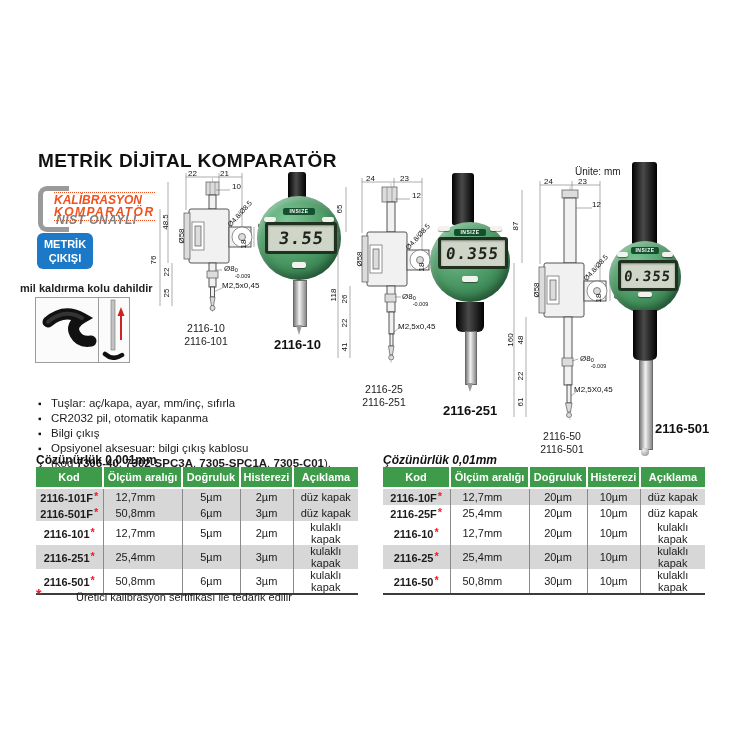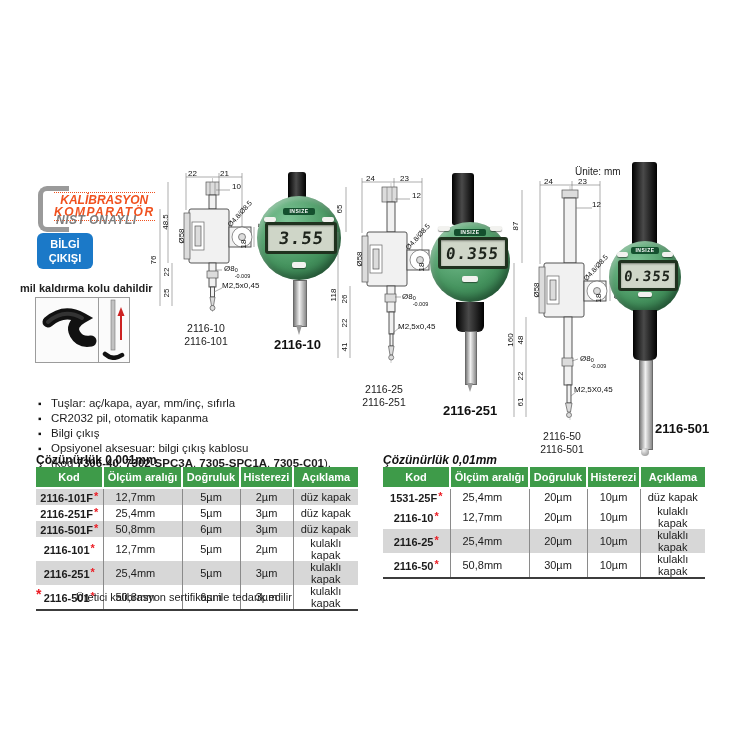--- a/index.html
+++ b/index.html
@@ -5,21 +5,21 @@
   html,body{margin:0;padding:0;background:#fff;}
   .canvas{position:relative;width:750px;height:750px;background:#ffffff;overflow:hidden;
           font-family:"Liberation Sans",sans-serif;color:#1a1a1a;}
   .abs{position:absolute;}
 
   
   .page-title{font-size:19px;font-weight:bold;letter-spacing:.4px;color:#111;}
   .calib-bracket{width:26px;height:36px;border-left:5px solid #9a9a9a;border-top:5px solid #9a9a9a;
                  border-bottom:5px solid #9a9a9a;border-radius:9px 0 0 9px;}
   .calib-text{border-top:1px dotted #f0511e;border-bottom:1px dotted #f0511e;padding:1px 0 2px 0;}
-  .calib-line{font-size:12px;font-weight:bold;font-style:italic;color:#f0511e;line-height:12px;white-space:nowrap;text-align:center;}
+  .calib-line{font-size:12px;font-weight:bold;font-style:italic;color:#f0511e;line-height:12px;white-space:nowrap;}
   .calib-line2{letter-spacing:1.5px;}
   .nist{font-size:12px;font-weight:bold;font-style:italic;color:#7d7d7d;letter-spacing:.5px;}
   .blue-badge{width:56px;height:36px;background:#1b79c8;border-radius:6px;color:#fff;font-weight:bold;
               font-size:11px;line-height:14px;text-align:center;display:flex;flex-direction:column;
               justify-content:center;}
   .unit-note{font-size:10px;color:#222;}
 
   
   .lever-note{font-size:11px;font-weight:bold;color:#222;}
   .lever-box{width:93px;height:64px;border:1px solid #9c9c9c;background:#fbfbfb;display:flex;}
@@ -72,32 +72,33 @@
   table.spec tr.even td{background:#ffffff;}
   .star{color:#ec1c24;font-weight:bold;font-size:11px;vertical-align:2px;margin-left:1px;}
   .foot-star{color:#ec1c24;font-weight:bold;font-size:14px;}
   .foot-text{font-size:11px;color:#1c1c1c;padding-left:31px;}
 </style>
 </head>
 <body>
 
 <div class="canvas">
 
+  <div class="abs page-title" style="left:38px;top:150px;">METRİK DİJİTAL KOMPARATÖR</div>
 
   <div class="abs" style="left:38px;top:186px;width:150px;height:42px;">
     <div class="abs calib-bracket" style="left:0;top:0;"></div>
     <div class="abs calib-text" style="left:16px;top:6px;">
       <div class="calib-line">KALİBRASYON</div>
       <div class="calib-line calib-line2">KOMPARATÖR</div>
     </div>
   </div>
   <div class="abs nist" style="left:56px;top:213px;">NIST ONAYLI</div>
 
   <div class="abs blue-badge" style="left:37px;top:233px;">
-    <span>BİLGİ</span>
+    <span>METRİK</span>
     <span>ÇIKIŞI</span>
   </div>
 
   <div class="abs unit-note" style="left:575px;top:166px;">Ünite: mm</div>
 
   <div class="abs lever-note" style="left:20px;top:282px;">mil kaldırma kolu dahildir</div>
   <div class="abs lever-box" style="left:35px;top:297px;">
     <div class="lever-left">
       <svg width="62" height="62" viewBox="0 0 62 62">
         <path d="M12,24 q16,-14 34,-4 q-12,7 -7,16 q5,9 16,7" stroke="#111" stroke-width="11" fill="none" stroke-linecap="round"></path>
@@ -348,27 +349,20 @@
       <th>Histerezi</th>
       <th>Açıklama</th>
     </tr>
     <tr class="odd">
       <td><span>2116-101F</span><span class="star">*</span></td>
       <td class="rng">12,7mm</td>
       <td>5µm</td>
       <td>2µm</td>
       <td>düz kapak</td>
     </tr>
-    <tr class="even">
-      <td><span>2116-251F</span><span class="star">*</span></td>
-      <td class="rng">25,4mm</td>
-      <td>5µm</td>
-      <td>3µm</td>
-      <td>düz kapak</td>
-    </tr>
     <tr class="odd">
       <td><span>2116-501F</span><span class="star">*</span></td>
       <td class="rng">50,8mm</td>
       <td>6µm</td>
       <td>3µm</td>
       <td>düz kapak</td>
     </tr>
     <tr class="even">
       <td><span>2116-101</span><span class="star">*</span></td>
       <td class="rng">12,7mm</td>
@@ -403,22 +397,29 @@
         <col style="width:65px">
       </colgroup>
     <tbody>
         <tr>
       <th>Kod</th>
       <th>Ölçüm aralığı</th>
       <th>Doğruluk</th>
       <th>Histerezi</th>
       <th>Açıklama</th>
     </tr>
+    <tr class="odd">
+      <td><span>2116-10F</span><span class="star">*</span></td>
+      <td class="rng">12,7mm</td>
+      <td>20µm</td>
+      <td>10µm</td>
+      <td>düz kapak</td>
+    </tr>
     <tr class="even">
-      <td><span>1531-25F</span><span class="star">*</span></td>
+      <td><span>2116-25F</span><span class="star">*</span></td>
       <td class="rng">25,4mm</td>
       <td>20µm</td>
       <td>10µm</td>
       <td>düz kapak</td>
     </tr>
     <tr class="even">
       <td><span>2116-10</span><span class="star">*</span></td>
       <td class="rng">12,7mm</td>
       <td>20µm</td>
       <td>10µm</td>

